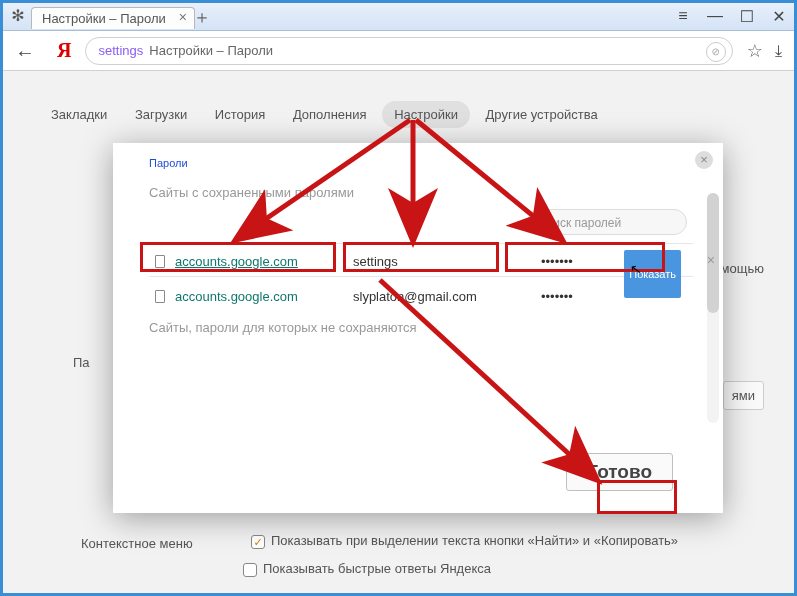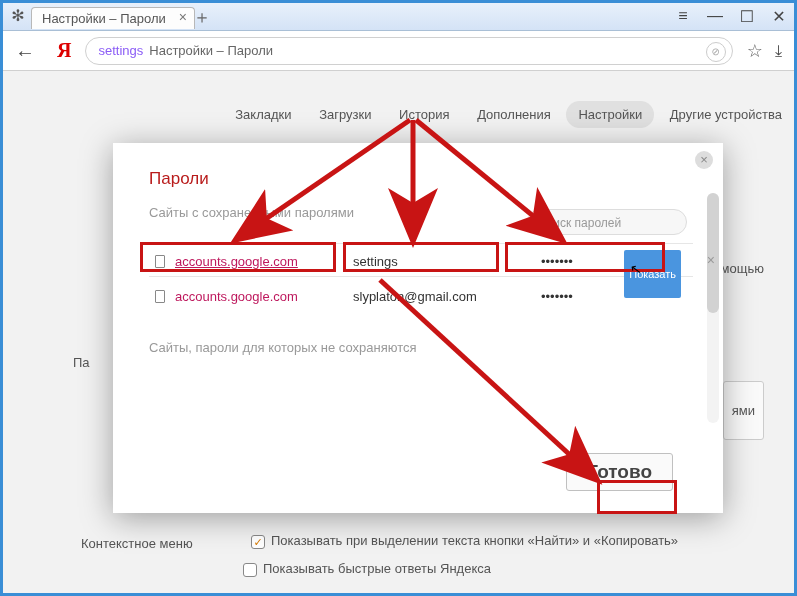--- a/index.html
+++ b/index.html
@@ -18,40 +18,40 @@
 
   .toolbar { position:absolute; top:31px; left:3px; right:3px; height:40px; background:#fff; border-bottom:1px solid #d0d0d0; display:flex; align-items:center; }
   .back { margin-left:12px; font-size:20px; color:#444;}
   .ylogo { margin-left:22px; font-size:20px; font-weight:bold; color:#d00; font-family:"Times New Roman",serif;}
   .omnibox { flex:1; margin:0 14px; height:28px; border:1px solid #d0d0d0; border-radius:14px; display:flex; align-items:center; padding:0 30px 0 12px; color:#666; position:relative;}
   .omnibox .secure { position:absolute; right:6px; top:4px; width:20px; height:20px; border:1px solid #ccc; border-radius:50%; color:#aaa; font-size:10px; text-align:center; line-height:18px;}
   .star { margin-right:12px; font-size:18px; color:#666;}
   .dl { margin-right:12px; font-size:16px; color:#444;}
 
   .content { position:absolute; top:71px; left:3px; right:3px; bottom:3px; background:#f2f2f2; }
-  .nav { position:absolute; top:30px; left:0; right:0; text-align:right;margin-left:36px; }
+  .nav { position:absolute; top:30px; left:0; right:0; text-align:left;margin-left:36px; }
   .nav span { display:inline-block; padding:6px 12px; color:#555; font-size:13px; border-radius:14px;}
   .nav .active { background:#e0e0e0; }
 
   .bg-text { position:absolute; color:#555; }
   .bg-chk { display:inline-block; width:14px; height:14px; border:1px solid #888; border-radius:3px; vertical-align:middle; margin-right:6px; text-align:center; font-size:11px; line-height:12px; color:#d77a00; background:#fff;}
 
   
   .modal { position:absolute; left:110px; top:72px; width:610px; height:370px; background:#fff; box-shadow:0 5px 30px rgba(0,0,0,0.35); }
   .modal-close { position:absolute; right:10px; top:8px; width:18px;height:18px; border-radius:50%; background:#ddd; color:#888; text-align:center; font-size:13px; line-height:18px;}
-  .modal h2 { font-weight:normal; font-size:17px; color:#b91c1c; margin:26px 0 0 36px;}
+  .modal h2 { font-weight:normal; font-size:11px; color:#1d4ed8; margin:14px 0 0 36px;}
   .modal .subtle { color:#999; font-size:13px; margin:16px 0 0 36px;}
   .scroll-track { position:absolute; right:4px; top:50px; width:12px; height:230px; background:#f3f3f3; border-radius:6px;}
   .scroll-thumb { position:absolute; right:4px; top:50px; width:12px; height:120px; background:#d2d2d2; border-radius:6px;}
 
   .row { position:absolute; left:36px; right:30px; height:34px; }
   .row1 { top:100px; border-bottom:1px solid #e6e6e6; border-top:1px solid #e6e6e6;}
   .row2 { top:136px; }
   .cell { position:absolute; top:3px; height:28px; display:flex; align-items:center; padding:0 6px; font-size:13px; }
-  .c-site { left:0; width:188px; color:#be185d;}
+  .c-site { left:0; width:188px; color:#0f766e;}
   .c-user { left:198px; width:178px; color:#333;}
   .c-pass { left:386px; width:150px; color:#333;}
   .file-ico { display:inline-block; width:10px; height:13px; border:1px solid #888; border-radius:1px; margin-right:10px; position:relative;}
   .underline { text-decoration:underline; }
   .show-btn { position:absolute; right:4px; top:3px; background:#4a95df; color:#fff; font-size:11px; padding:18px 5px; border-radius:2px;}
   .row-x { position:absolute; right:-22px; top:8px; color:#999; font-size:14px;}
 
   .search-pill { position:absolute; right:36px; top:66px; width:160px; height:26px; border:1px solid #ddd; border-radius:13px; background:#f7f7f7; padding:3px 10px; color:#999; font-size:12px; line-height:20px;}
 
   .done-btn { position:absolute; right:50px; bottom:22px; padding:7px 20px; border:1px solid #c0c0c0; background:#fafafa; color:#444; font-size:19px; border-radius:3px;font-weight:bold;}
@@ -100,21 +100,21 @@
   <div class="nav">
     <span>Закладки</span>
     <span>Загрузки</span>
     <span>История</span>
     <span>Дополнения</span>
     <span class="active">Настройки</span>
     <span>Другие устройства</span>
   </div>
 
   <span class="bg-text" style="right:30px; top:190px;">помощью</span>
-  <span class="bg-text" style="right:30px; top:310px; border:1px solid #ccc; padding:21px 8px; background:#fafafa; border-radius:3px;">ями</span>
+  <span class="bg-text" style="right:30px; top:310px; border:1px solid #ccc; padding:6px 8px; background:#fafafa; border-radius:3px;">ями</span>
   <span class="bg-text" style="left:70px; top:284px;">Па</span>
   <span class="bg-text" style="left:70px; top:465px;margin-left:8px;">Контекстное меню</span>
   <div class="bg-text" style="left:248px; top:462px;">
     <span class="bg-chk">✓</span><span>Показывать при выделении текста кнопки «Найти» и «Копировать»</span>
   </div>
   <div class="bg-text" style="left:240px; top:490px;">
     <span class="bg-chk" style="color:transparent">✓</span><span>Показывать быстрые ответы Яндекса</span>
   </div>
 
   <div class="modal">

